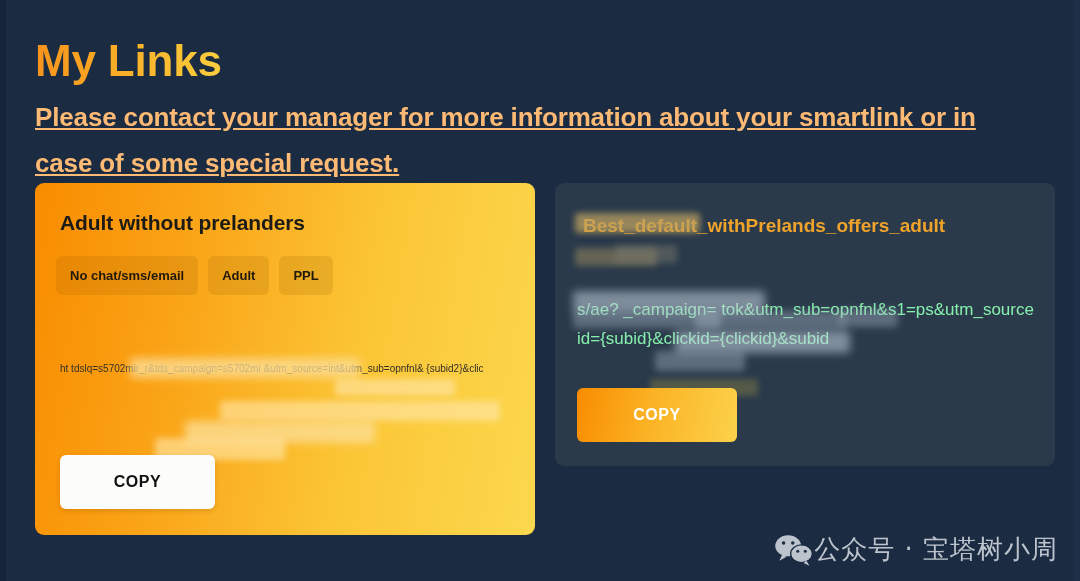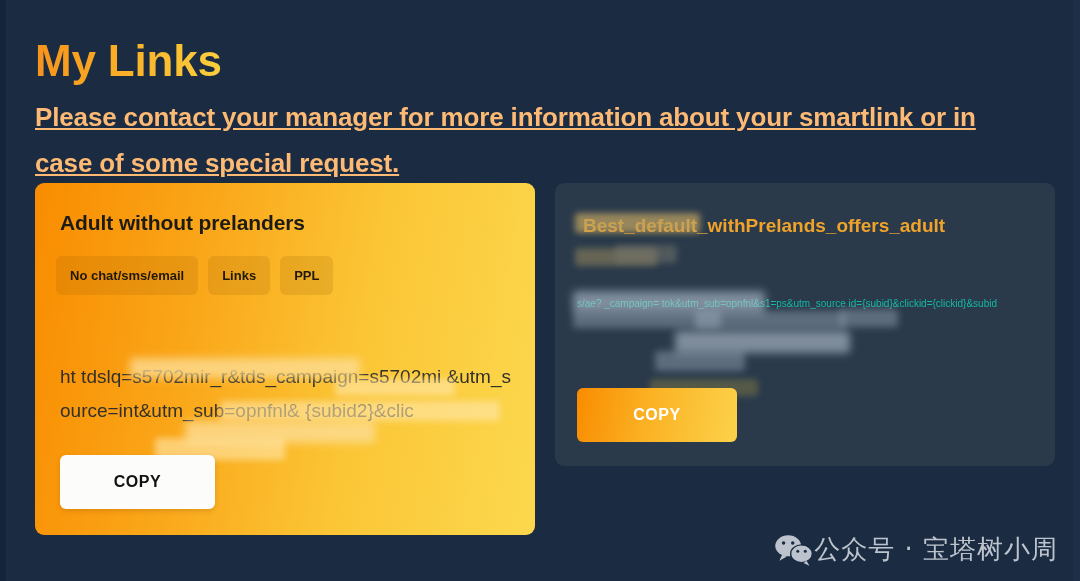--- a/index.html
+++ b/index.html
@@ -120,21 +120,21 @@
     font-weight: 700;
     color: #20180a;
     white-space: nowrap;
   }
 
   .card-orange .link-text {
     position: absolute;
     left: 25px;
     top: 177px;
     width: 455px;
-    font-size: 19px;
+    font-size: 10px;
     line-height: 1.78;
     color: #32302a;
     word-break: break-all;
     font-family: "Liberation Sans", sans-serif;
   }
 
   .copy-btn-light {
     position: absolute;
     left: 25px;
     top: 272px;
@@ -174,23 +174,23 @@
     line-height: 1.78;
     color: #f0a32a;
     word-break: break-all;
   }
 
   .card-slate .link-text {
     position: absolute;
     left: 22px;
     top: 112px;
     width: 460px;
-    font-size: 10px;
+    font-size: 17px;
     line-height: 1.72;
-    color: #14b8a6;
+    color: #86efac;
     word-break: break-all;
   }
 
   .copy-btn-orange {
     position: absolute;
     left: 22px;
     top: 205px;
     width: 160px;
     height: 54px;
     border: none;
@@ -244,21 +244,21 @@
   <h1 class="page-title">My Links</h1>
   <p class="page-subtitle">Please contact your manager for more information about your smartlink or in case of some special request.</p>
 
   <div class="cards">
 
     <div class="card-orange">
       <div class="card-title">Adult without prelanders</div>
 
       <div class="tags">
         <span class="tag">No chat/sms/email</span>
-        <span class="tag">Links</span>
+        <span class="tag">Adult</span>
         <span class="tag">PPL</span>
       </div>
 
       <div class="link-text">ht                                    tdslq=s5702mir_r&amp;tds_campaign=s5702mi               &amp;utm_source=int&amp;utm_sub=opnfnl&amp;                   {subid2}&amp;clic</div>
 
       <div class="smudge smudge-lightx" style="left:95px;  top:175px; width:230px; height:20px;"></div>
       <div class="smudge smudge-light" style="left:300px; top:196px; width:120px; height:17px;"></div>
       <div class="smudge smudge-light" style="left:185px; top:218px; width:280px; height:20px;"></div>
       <div class="smudge smudge-lightx" style="left:150px; top:238px; width:190px; height:22px;"></div>
       <div class="smudge smudge-light" style="left:120px; top:255px; width:130px; height:22px;"></div>

